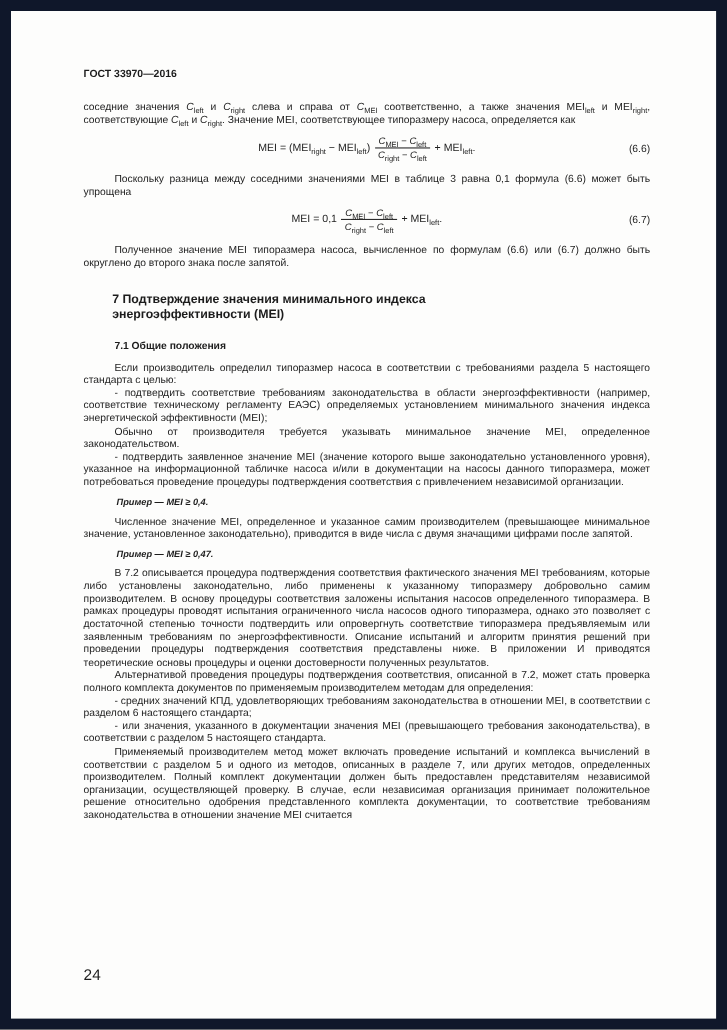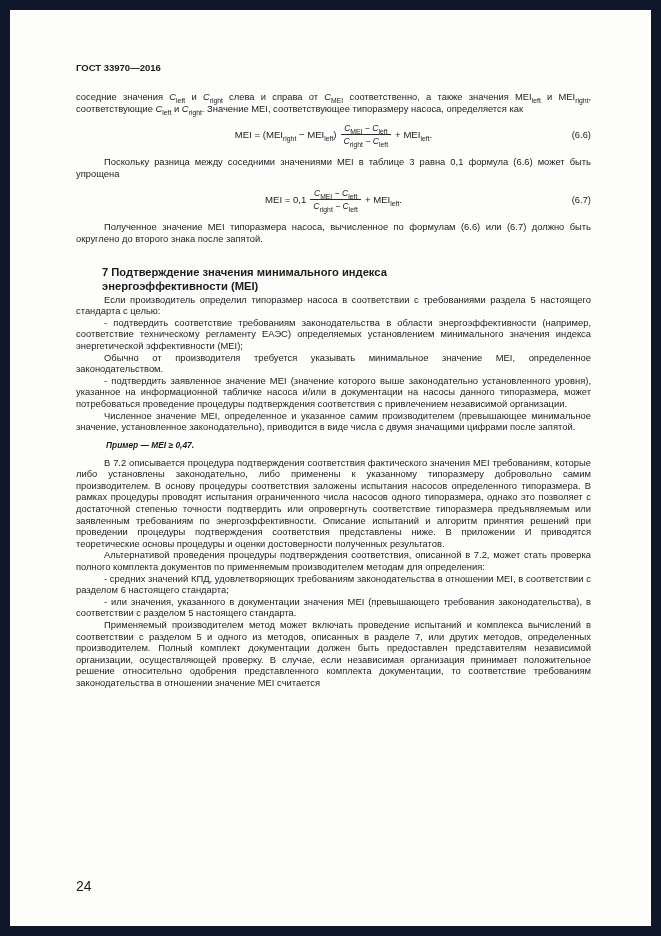--- a/index.html
+++ b/index.html
@@ -131,26 +131,28 @@
           </span>
           <span><span> + MEI</span><sub>left</sub><span>.</span></span>
         </span>
       <span class="formula-tag">(6.7)</span>
     </div>
 
     <p class="para">Полученное значение MEI типоразмера насоса, вычисленное по формулам (6.6) или (6.7) должно быть округлено до второго знака после запятой.</p>
 
     <h2 class="section-heading">7  Подтверждение значения минимального индекса энергоэффективности (MEI)</h2>
 
+    <h3 class="sub-heading">7.1  Общие положения</h3>
 
     <p class="para">Если производитель определил типоразмер насоса в соответствии с требованиями раздела 5 настоящего стандарта с целью:</p>
     <p class="para">-  подтвердить соответствие требованиям законодательства в области энергоэффективности (например, соответствие техническому регламенту ЕАЭС) определяемых установлением минимального значения индекса энергетической эффективности (MEI);</p>
     <p class="para">Обычно от производителя требуется указывать минимальное значение MEI, определенное законодательством.</p>
     <p class="para">-  подтвердить заявленное значение MEI (значение которого выше законодательно установленного уровня), указанное на информационной табличке насоса и/или в документации на насосы данного типоразмера, может потребоваться проведение процедуры подтверждения соответствия с привлечением независимой организации.</p>
 
+    <p class="example">Пример — MEI ≥ 0,4.</p>
 
     <p class="para">Численное значение MEI, определенное и указанное самим производителем (превышающее минимальное значение, установленное законодательно), приводится в виде числа с двумя значащими цифрами после запятой.</p>
 
     <p class="example">Пример — MEI ≥ 0,47.</p>
 
     <p class="para">В 7.2 описывается процедура подтверждения соответствия фактического значения MEI требованиям, которые либо установлены законодательно, либо применены к указанному типоразмеру добровольно самим производителем. В основу процедуры соответствия заложены испытания насосов определенного типоразмера. В рамках процедуры проводят испытания ограниченного числа насосов одного типоразмера, однако это позволяет с достаточной степенью точности подтвердить или опровергнуть соответствие типоразмера предъявляемым или заявленным требованиям по энергоэффективности. Описание испытаний и алгоритм принятия решений при проведении процедуры подтверждения соответствия представлены ниже. В приложении И приводятся теоретические основы процедуры и оценки достоверности полученных результатов.</p>
     <p class="para">Альтернативой проведения процедуры подтверждения соответствия, описанной в 7.2, может стать проверка полного комплекта документов по применяемым производителем методам для определения:</p>
     <p class="para">-  средних значений КПД, удовлетворяющих требованиям законодательства в отношении MEI, в соответствии с разделом 6 настоящего стандарта;</p>
     <p class="para">-  или значения, указанного в документации значения MEI (превышающего требования законодательства), в соответствии с разделом 5 настоящего стандарта.</p>
     <p class="para">Применяемый производителем метод может включать проведение испытаний и комплекса вычислений в соответствии с разделом 5 и одного из методов, описанных в разделе 7, или других методов, определенных производителем. Полный комплект документации должен быть предоставлен представителям независимой организации, осуществляющей проверку. В случае, если независимая организация принимает положительное решение относительно одобрения представленного комплекта документации, то соответствие требованиям законодательства в отношении значение MEI считается</p>

